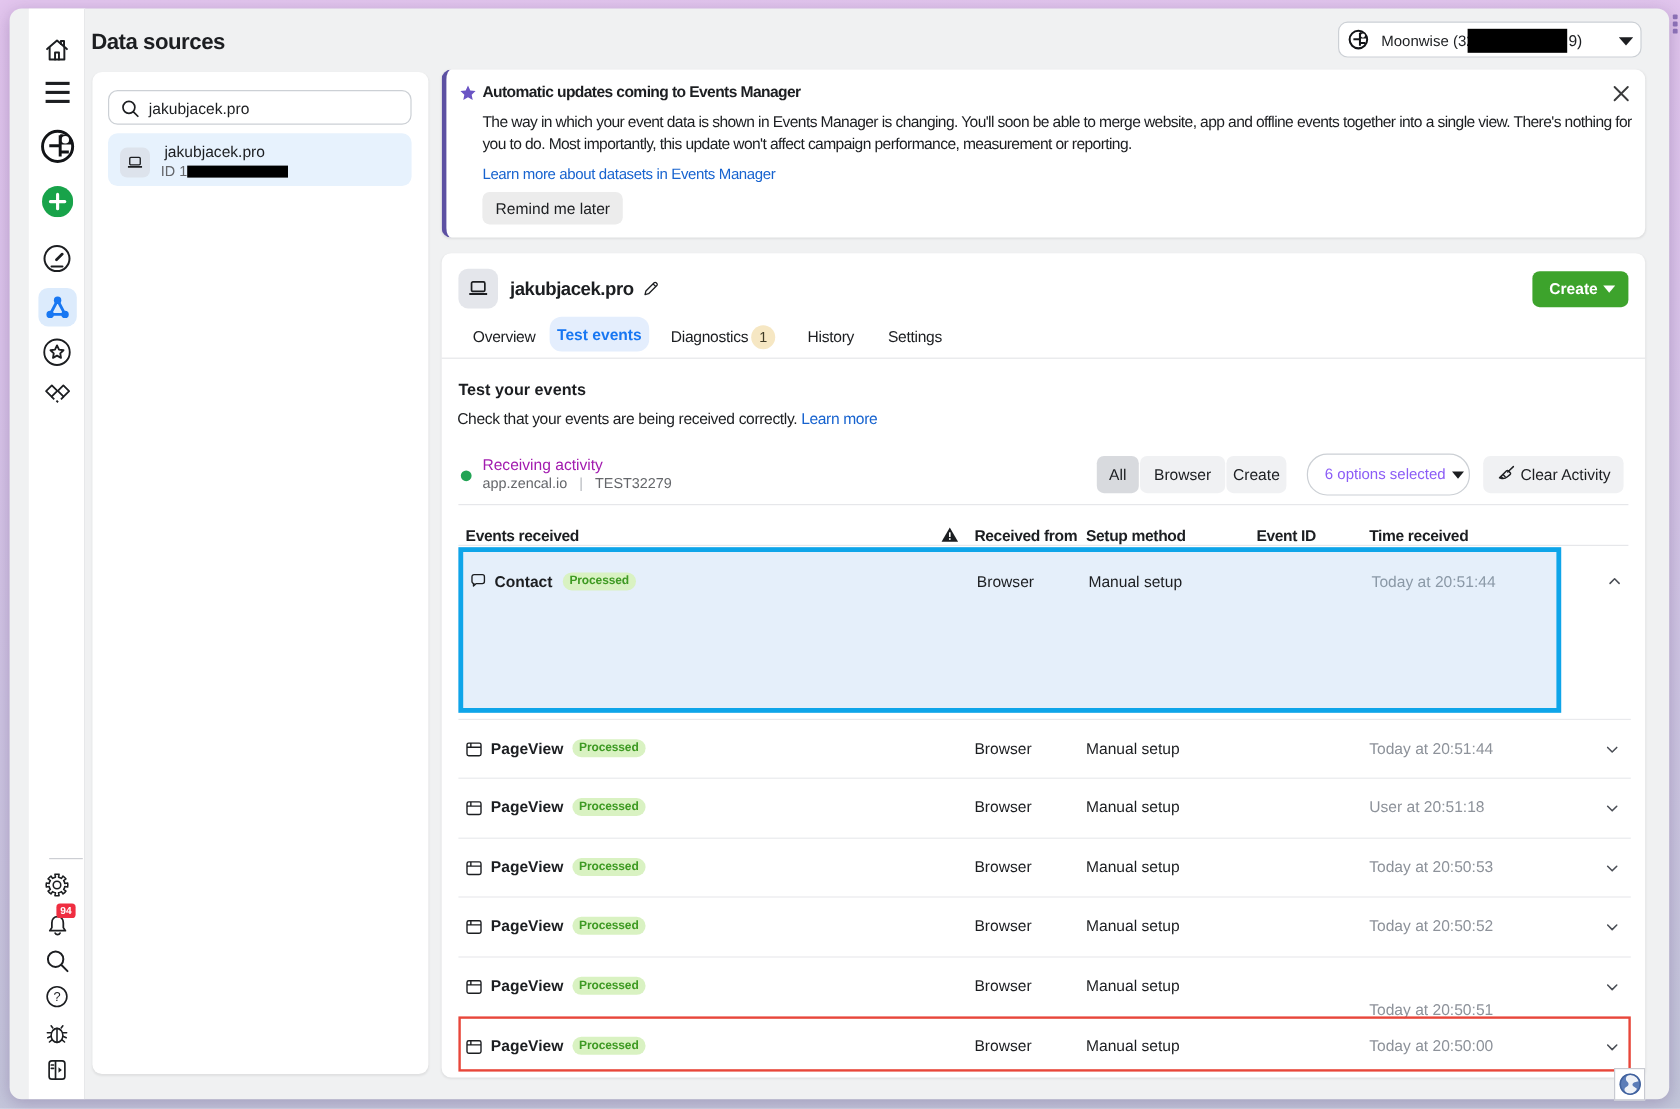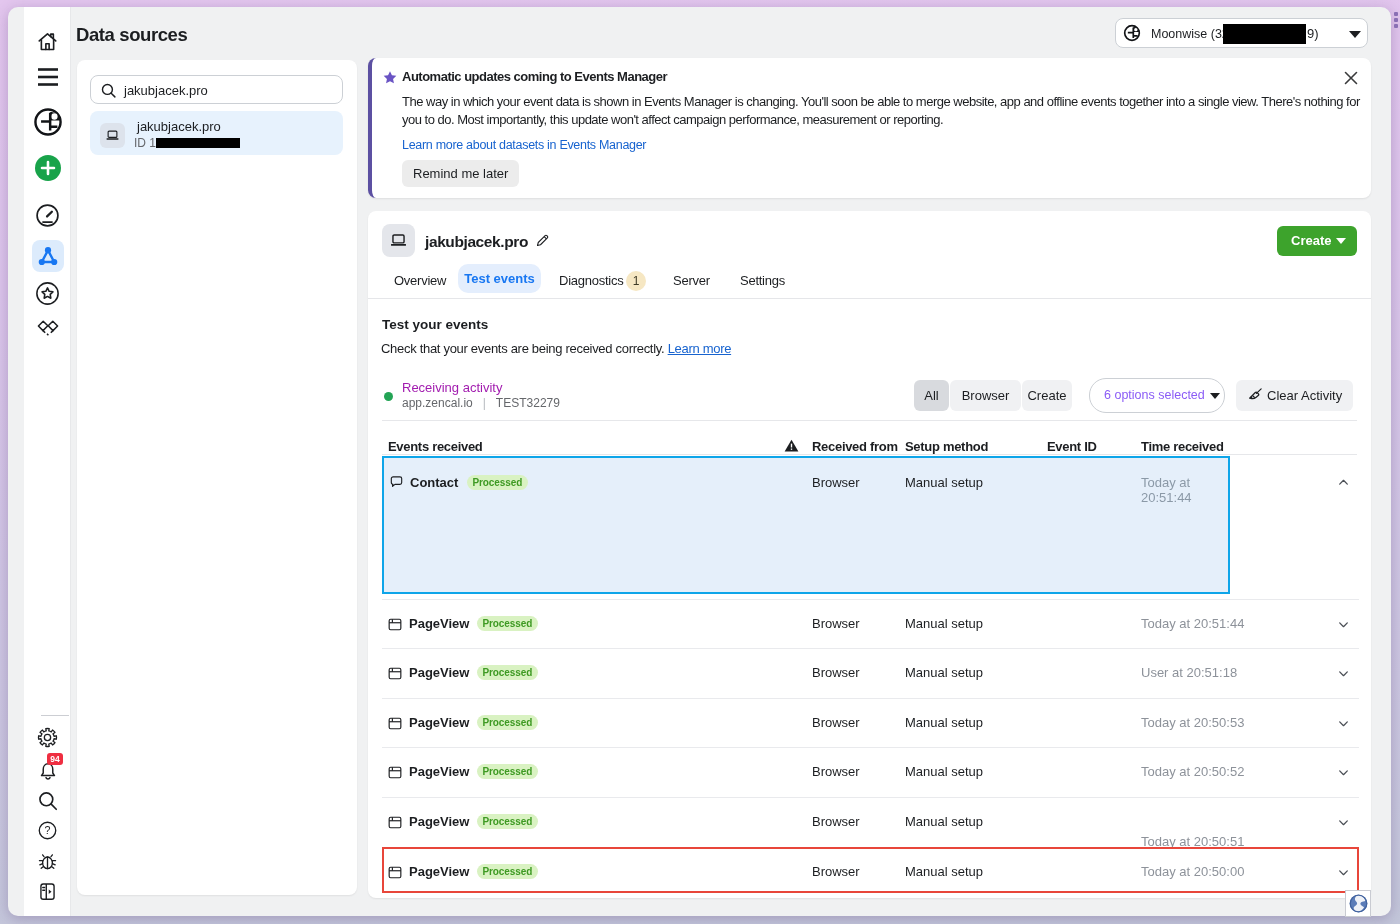--- a/index.html
+++ b/index.html
@@ -236,26 +236,26 @@
     </svg>
     <div class="abs" style="left:909px;top:15px;width:80px;height:30px;background:#3da32c;border-radius:6px">
       <span class="abs" style="left:14px;top:7px;font-size:13px;font-weight:bold;color:#fff">Create</span>
       <span class="abs" style="left:59px;top:12px;width:0;height:0;border-left:5.5px solid transparent;border-right:5.5px solid transparent;border-top:6.5px solid #fff"></span>
     </div>
 
     <div class="abs" style="left:26px;top:62px;font-size:13px;letter-spacing:-0.25px;color:#1c1e21">Overview</div>
     <div class="abs" style="left:90px;top:53px;width:83px;height:29px;background:#e4eefd;border-radius:10px;text-align:center;line-height:29px;font-size:13px;font-weight:bold;color:#1877f2">Test events</div>
     <div class="abs" style="left:191px;top:62px;font-size:13px;letter-spacing:-0.25px;color:#1c1e21">Diagnostics</div>
     <div class="abs" style="left:258px;top:60px;width:20px;height:20px;background:#f6e7c3;border-radius:50%;text-align:center;line-height:20px;font-size:12px;color:#3e3a26">1</div>
-    <div class="abs" style="left:305px;top:62px;font-size:13px;letter-spacing:-0.25px;color:#1c1e21">Server</div>
+    <div class="abs" style="left:305px;top:62px;font-size:13px;letter-spacing:-0.25px;color:#1c1e21">History</div>
     <div class="abs" style="left:372px;top:62px;font-size:13px;letter-spacing:-0.25px;color:#1c1e21">Settings</div>
     <div class="abs" style="left:0;top:87px;width:1003px;height:1px;background:#e5e6e9"></div>
 
     <div class="abs" style="left:14px;top:106px;font-size:13.5px;font-weight:bold;color:#1c1e21">Test your events</div>
-    <div class="abs" style="left:13px;top:130px;font-size:13px;letter-spacing:-0.3px;color:#1c1e21">Check that your events are being received correctly. <span style="color:#1763cf;text-decoration:underline">Learn more</span></div>
+    <div class="abs" style="left:13px;top:130px;font-size:13px;letter-spacing:-0.3px;color:#1c1e21">Check that your events are being received correctly. <span style="color:#1763cf;">Learn more</span></div>
 
     <div class="abs" style="left:16px;top:181px;width:9px;height:9px;border-radius:50%;background:#23a455"></div>
     <div class="abs" style="left:34px;top:169px;font-size:13px;color:#a21caf">Receiving activity</div>
     <div class="abs" style="left:34px;top:185px;font-size:12px;color:#65676b">app.zencal.io&nbsp;&nbsp;&nbsp;<span style="color:#b6b9be">|</span>&nbsp;&nbsp;&nbsp;<span style="color:#65676b">TEST32279</span></div>
 
     <div class="abs" style="left:546px;top:169px;width:35px;height:31px;background:#d8dade;border-radius:6px;text-align:center;line-height:31px;font-size:13px;color:#1c1e21">All</div>
     <div class="abs" style="left:582px;top:169px;width:71px;height:31px;background:#f0f1f3;border-radius:6px;text-align:center;line-height:31px;font-size:13px;color:#1c1e21">Browser</div>
     <div class="abs" style="left:654px;top:169px;width:50px;height:31px;background:#f0f1f3;border-radius:6px;text-align:center;line-height:31px;font-size:13px;color:#1c1e21">Create</div>
     <div class="abs" style="left:721px;top:167px;width:136px;height:35px;background:#fff;border:1px solid #ccd0d5;border-radius:17px">
       <span class="abs" style="left:14px;top:9px;font-size:12.5px;color:#8b5cf6">6 options selected</span>
@@ -276,21 +276,21 @@
     <svg class="abs" style="left:416px;top:227px" width="15" height="15" viewBox="0 0 24 24">
       <path d="M12 2.6 L23 21.4 H1 Z" fill="#1c1e21"></path>
       <rect x="10.9" y="9" width="2.2" height="6.2" fill="#fff"></rect>
       <rect x="10.9" y="16.8" width="2.2" height="2.2" fill="#fff"></rect>
     </svg>
     <div class="abs hdr" style="left:444px;top:228px">Received from</div>
     <div class="abs hdr" style="left:537px;top:228px">Setup method</div>
     <div class="abs hdr" style="left:679px;top:228px">Event ID</div>
     <div class="abs hdr" style="left:773px;top:228px">Time received</div>
 
-    <div class="abs" style="left:14px;top:245px;width:848px;height:138px;background:#e5effa;border:2px solid #0ea5e9">
+    <div class="abs" style="left:14px;top:245px;width:919px;height:138px;background:#e5effa;border:4px solid #0ea5e9">
       <svg class="abs" style="left:5px;top:16px" width="15" height="15" viewBox="0 0 24 24" fill="none" stroke="#1c1e21" stroke-width="1.8" stroke-linejoin="round">
         <path d="M6.5 4.5 H17.5 A2.8 2.8 0 0 1 20.3 7.3 V13.7 A2.8 2.8 0 0 1 17.5 16.5 H9.5 L5.7 19.8 V16.5 H6.5 A2.8 2.8 0 0 1 3.7 13.7 V7.3 A2.8 2.8 0 0 1 6.5 4.5 Z"></path>
       </svg>
       <div class="abs" style="left:26px;top:17px;font-size:13px;font-weight:bold;color:#1c1e21">Contact</div>
       <div class="pill-processed" style="left:83px;top:17px">Processed</div>
       <div class="abs cell" style="left:428px;top:17px">Browser</div>
       <div class="abs cell" style="left:521px;top:17px">Manual setup</div>
       <div class="abs time" style="left:757px;top:17px;color:#8b99a7">Today at 20:51:44</div>
       <svg class="abs" style="left:953px;top:18px" width="13" height="13" viewBox="0 0 24 24" fill="none" stroke="#4b4f56" stroke-width="2.4" stroke-linecap="round" stroke-linejoin="round">
         <path d="M5 15 L12 8 L19 15"></path>

